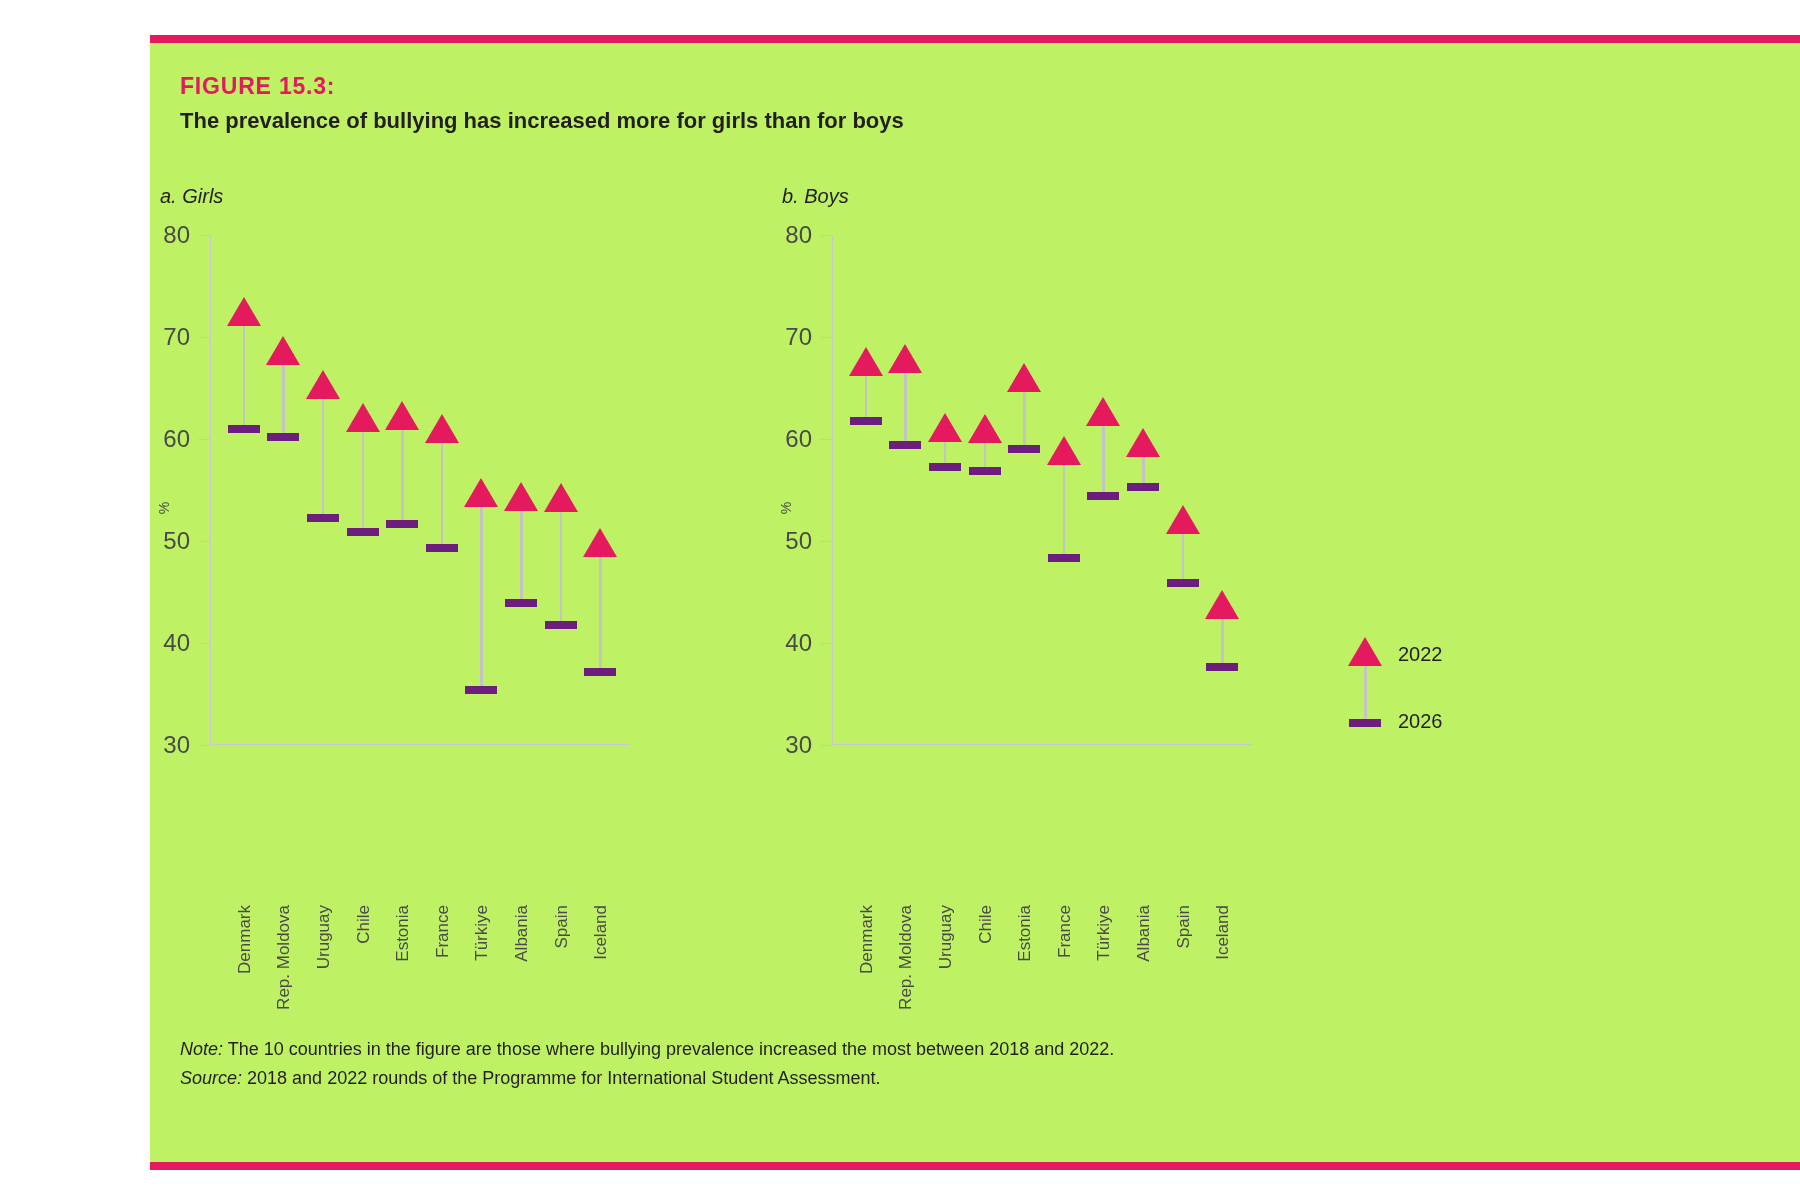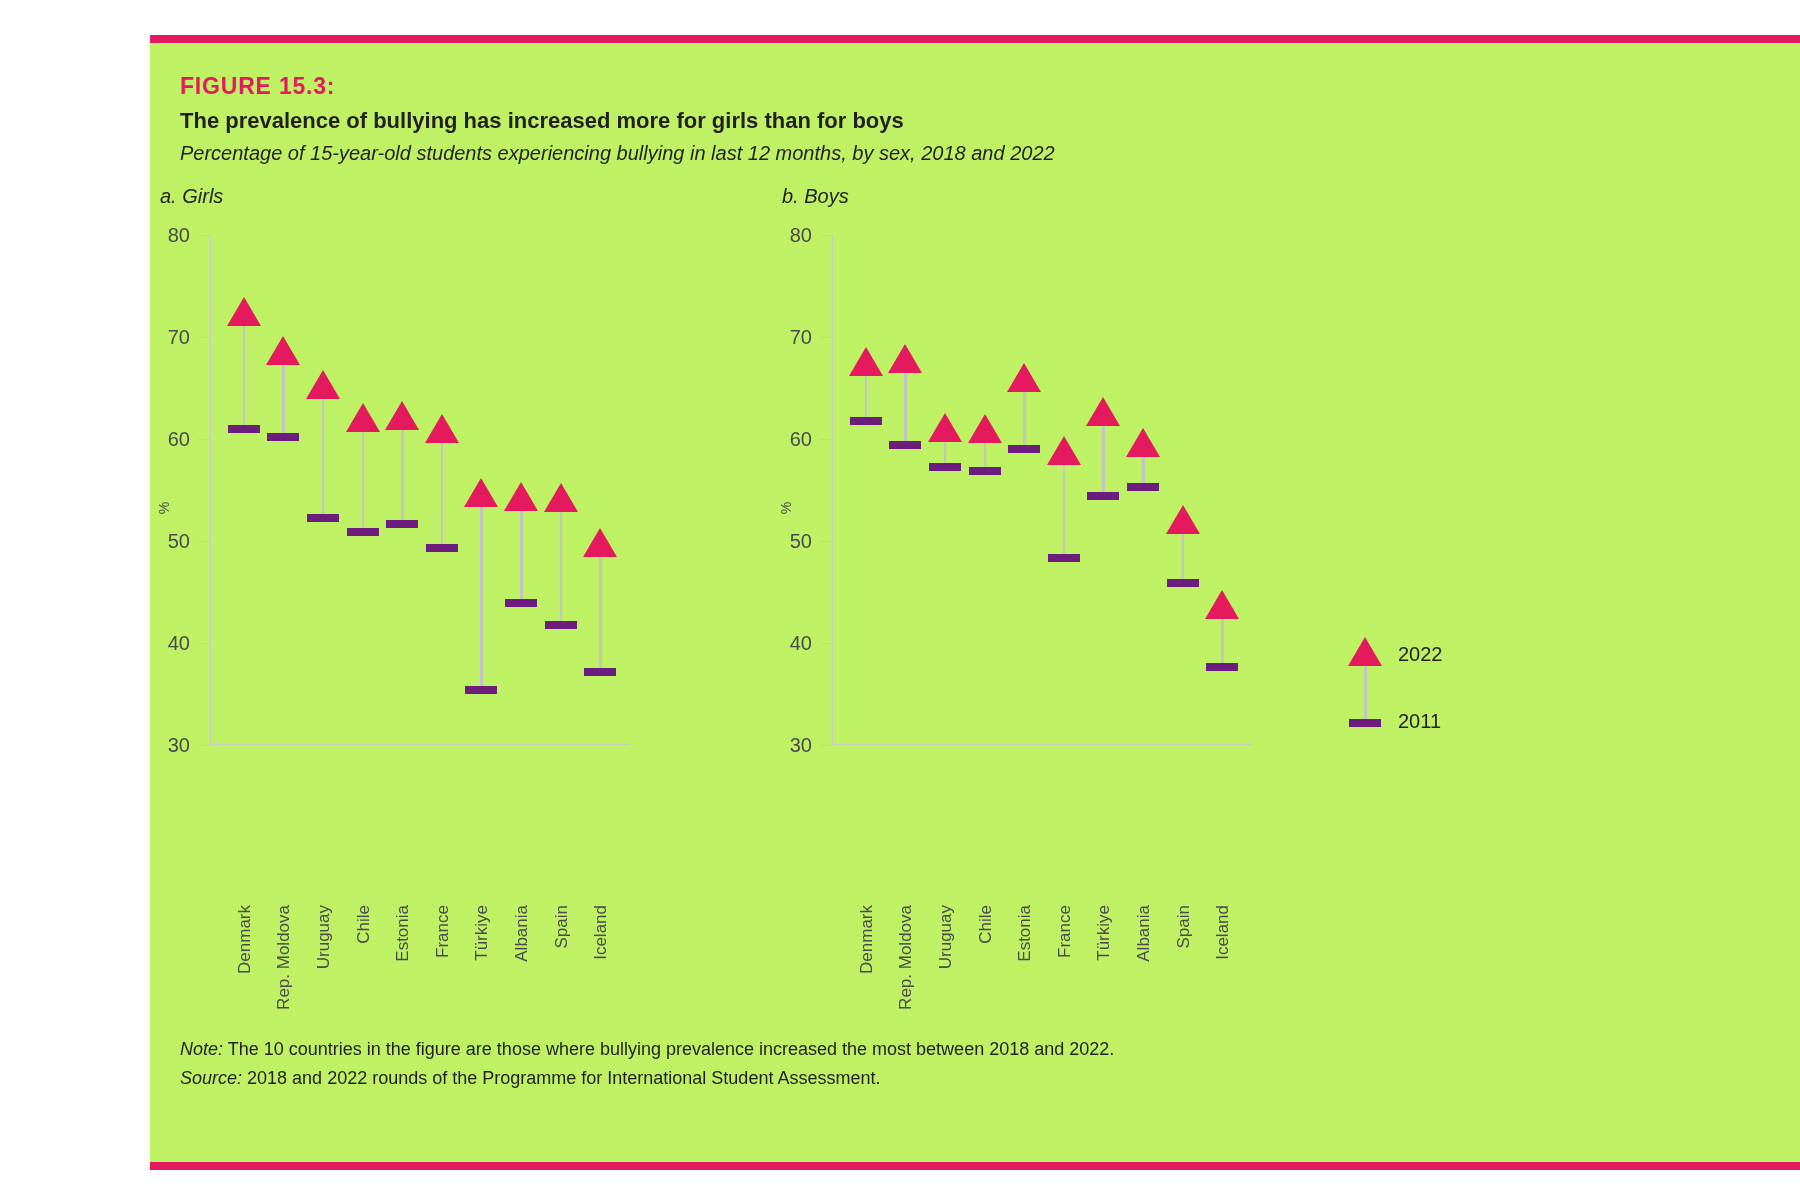--- a/index.html
+++ b/index.html
@@ -56,21 +56,21 @@
     position: absolute; left: 0; bottom: 0;
     width: 420px; height: 1px; background: #c9c9c9;
   }
   .ytick {
     position: absolute; left: -12px;
     width: 12px; height: 1px; background: #c9c9c9;
   }
   .ytick-label {
     position: absolute; right: 100%; margin-right: 8px;
     transform: translateY(-50%);
-    font-size: 20px; color: #4a4a4a; white-space: nowrap;
+    font-size: 24px; color: #4a4a4a; white-space: nowrap;
   }
   .ylabel-pct {
     position: absolute; left: -52px; top: 52%;
     font-size: 14px; color: #4a4a4a;
     transform: rotate(-90deg);
   }
   .series-group { position: absolute; bottom: 0; width: 0; height: 100%; }
   .stem {
     position: absolute; left: -1px; width: 2.5px;
     background: #c4c4c4;
@@ -130,21 +130,20 @@
 </style>
 </head>
 <body>
 
 <div class="figure-card">
   <div class="rule-top"></div>
   <div class="rule-bottom"></div>
 
   <div class="fig-number">FIGURE 15.3:</div>
   <div class="fig-title">The prevalence of bullying has increased more for girls than for boys</div>
-  <div class="fig-subtitle">Percentage of 15-year-old students experiencing bullying in last 12 months, by sex, 2018 and 2022</div>
 
   <div class="panel panel-a">
     <div class="panel-label">a. Girls</div>
     <div class="plot" id="plot-girls">
       <div class="axis-line"></div>
       <div class="axis-base"></div>
       <div class="ylabel-pct">%</div>
     <div class="ytick" style="top: 510px;">
           <span class="ytick-label">30</span>
         </div>
@@ -251,21 +250,21 @@
     <div class="plot" id="plot-boys">
       <div class="axis-line"></div>
       <div class="axis-base"></div>
       <div class="ylabel-pct">%</div>
 
       <div class="legend">
         <div class="legend-stem"></div>
         <div class="legend-tri"></div>
         <div class="legend-bar"></div>
         <div class="legend-txt-2022">2022</div>
-        <div class="legend-txt-2018">2011</div>
+        <div class="legend-txt-2018">2026</div>
       </div>
     <div class="ytick" style="top: 510px;">
           <span class="ytick-label">30</span>
         </div>
         <div class="ytick" style="top: 408px;">
           <span class="ytick-label">40</span>
         </div>
         <div class="ytick" style="top: 306px;">
           <span class="ytick-label">50</span>
         </div>

